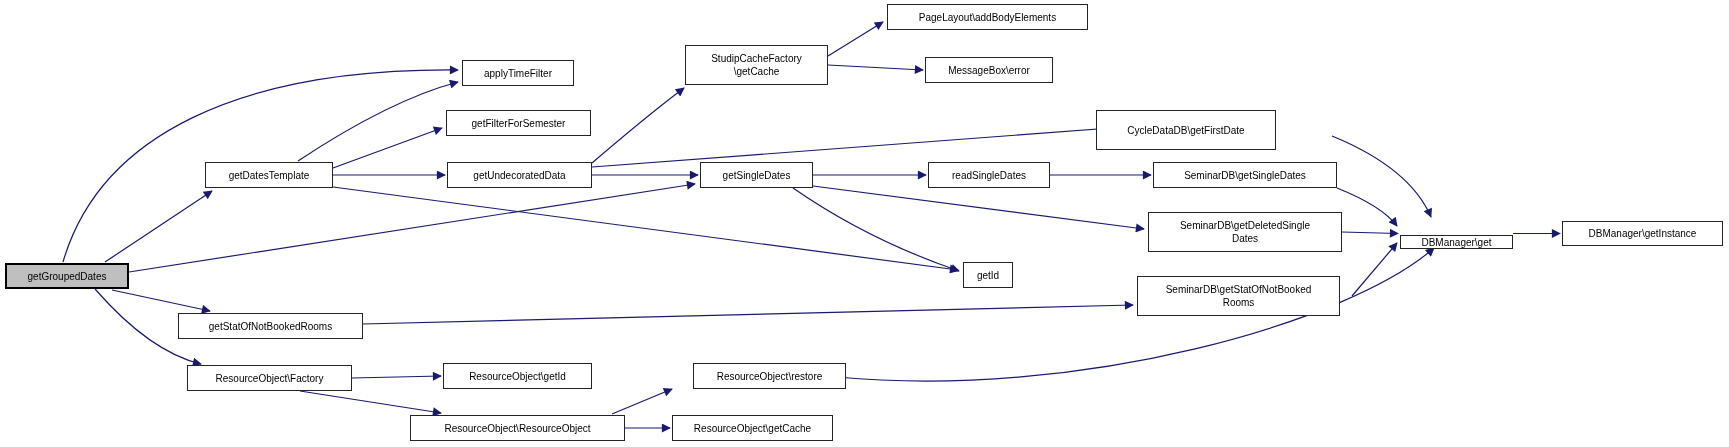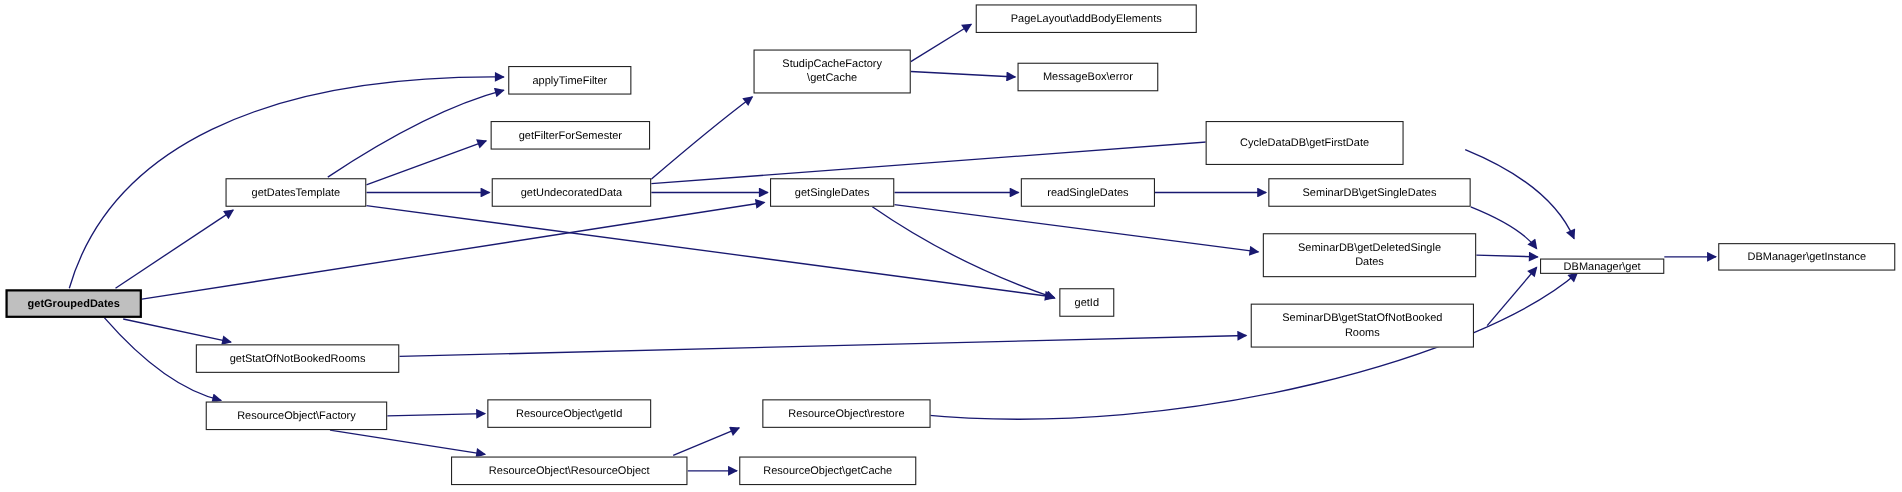--- a/index.html
+++ b/index.html
@@ -70,21 +70,21 @@
         <path d="M837,377 C1080,400 1350,322 1434,248" fill="none" stroke="#191970" stroke-width="1.2" marker-end="url(#arrow)"></path>
         <path d="M1513,233.5 L1560,233.5" fill="none" stroke="#191970" stroke-width="1.2" marker-end="url(#arrow)"></path>
         <path d="M363,324 L1133,305" fill="none" stroke="#191970" stroke-width="1.2" marker-end="url(#arrow)"></path>
         <path d="M352,378 L441,376" fill="none" stroke="#191970" stroke-width="1.2" marker-end="url(#arrow)"></path>
         <path d="M300,391 L441,413" fill="none" stroke="#191970" stroke-width="1.2" marker-end="url(#arrow)"></path>
         <path d="M612,414 L672,389" fill="none" stroke="#191970" stroke-width="1.2" marker-end="url(#arrow)"></path>
         <path d="M625,428 L670,428" fill="none" stroke="#191970" stroke-width="1.2" marker-end="url(#arrow)"></path>
       </g>
   </svg>
   <div id="nodeLayer">
-      <div class="node root" style="left: 5px; top: 263px; width: 124px; height: 26px; font-weight: bold;">
+      <div class="node root" style="left: 5px; top: 263px; width: 124px; height: 26px;">
         <span>getGroupedDates</span>
       </div>
       <div class="node" style="left: 462px; top: 60px; width: 112px; height: 26px;">
         <span>applyTimeFilter</span>
       </div>
       <div class="node" style="left: 446px; top: 110px; width: 145px; height: 26px;">
         <span>getFilterForSemester</span>
       </div>
       <div class="node" style="left: 205px; top: 162px; width: 128px; height: 26px;">
         <span>getDatesTemplate</span>

